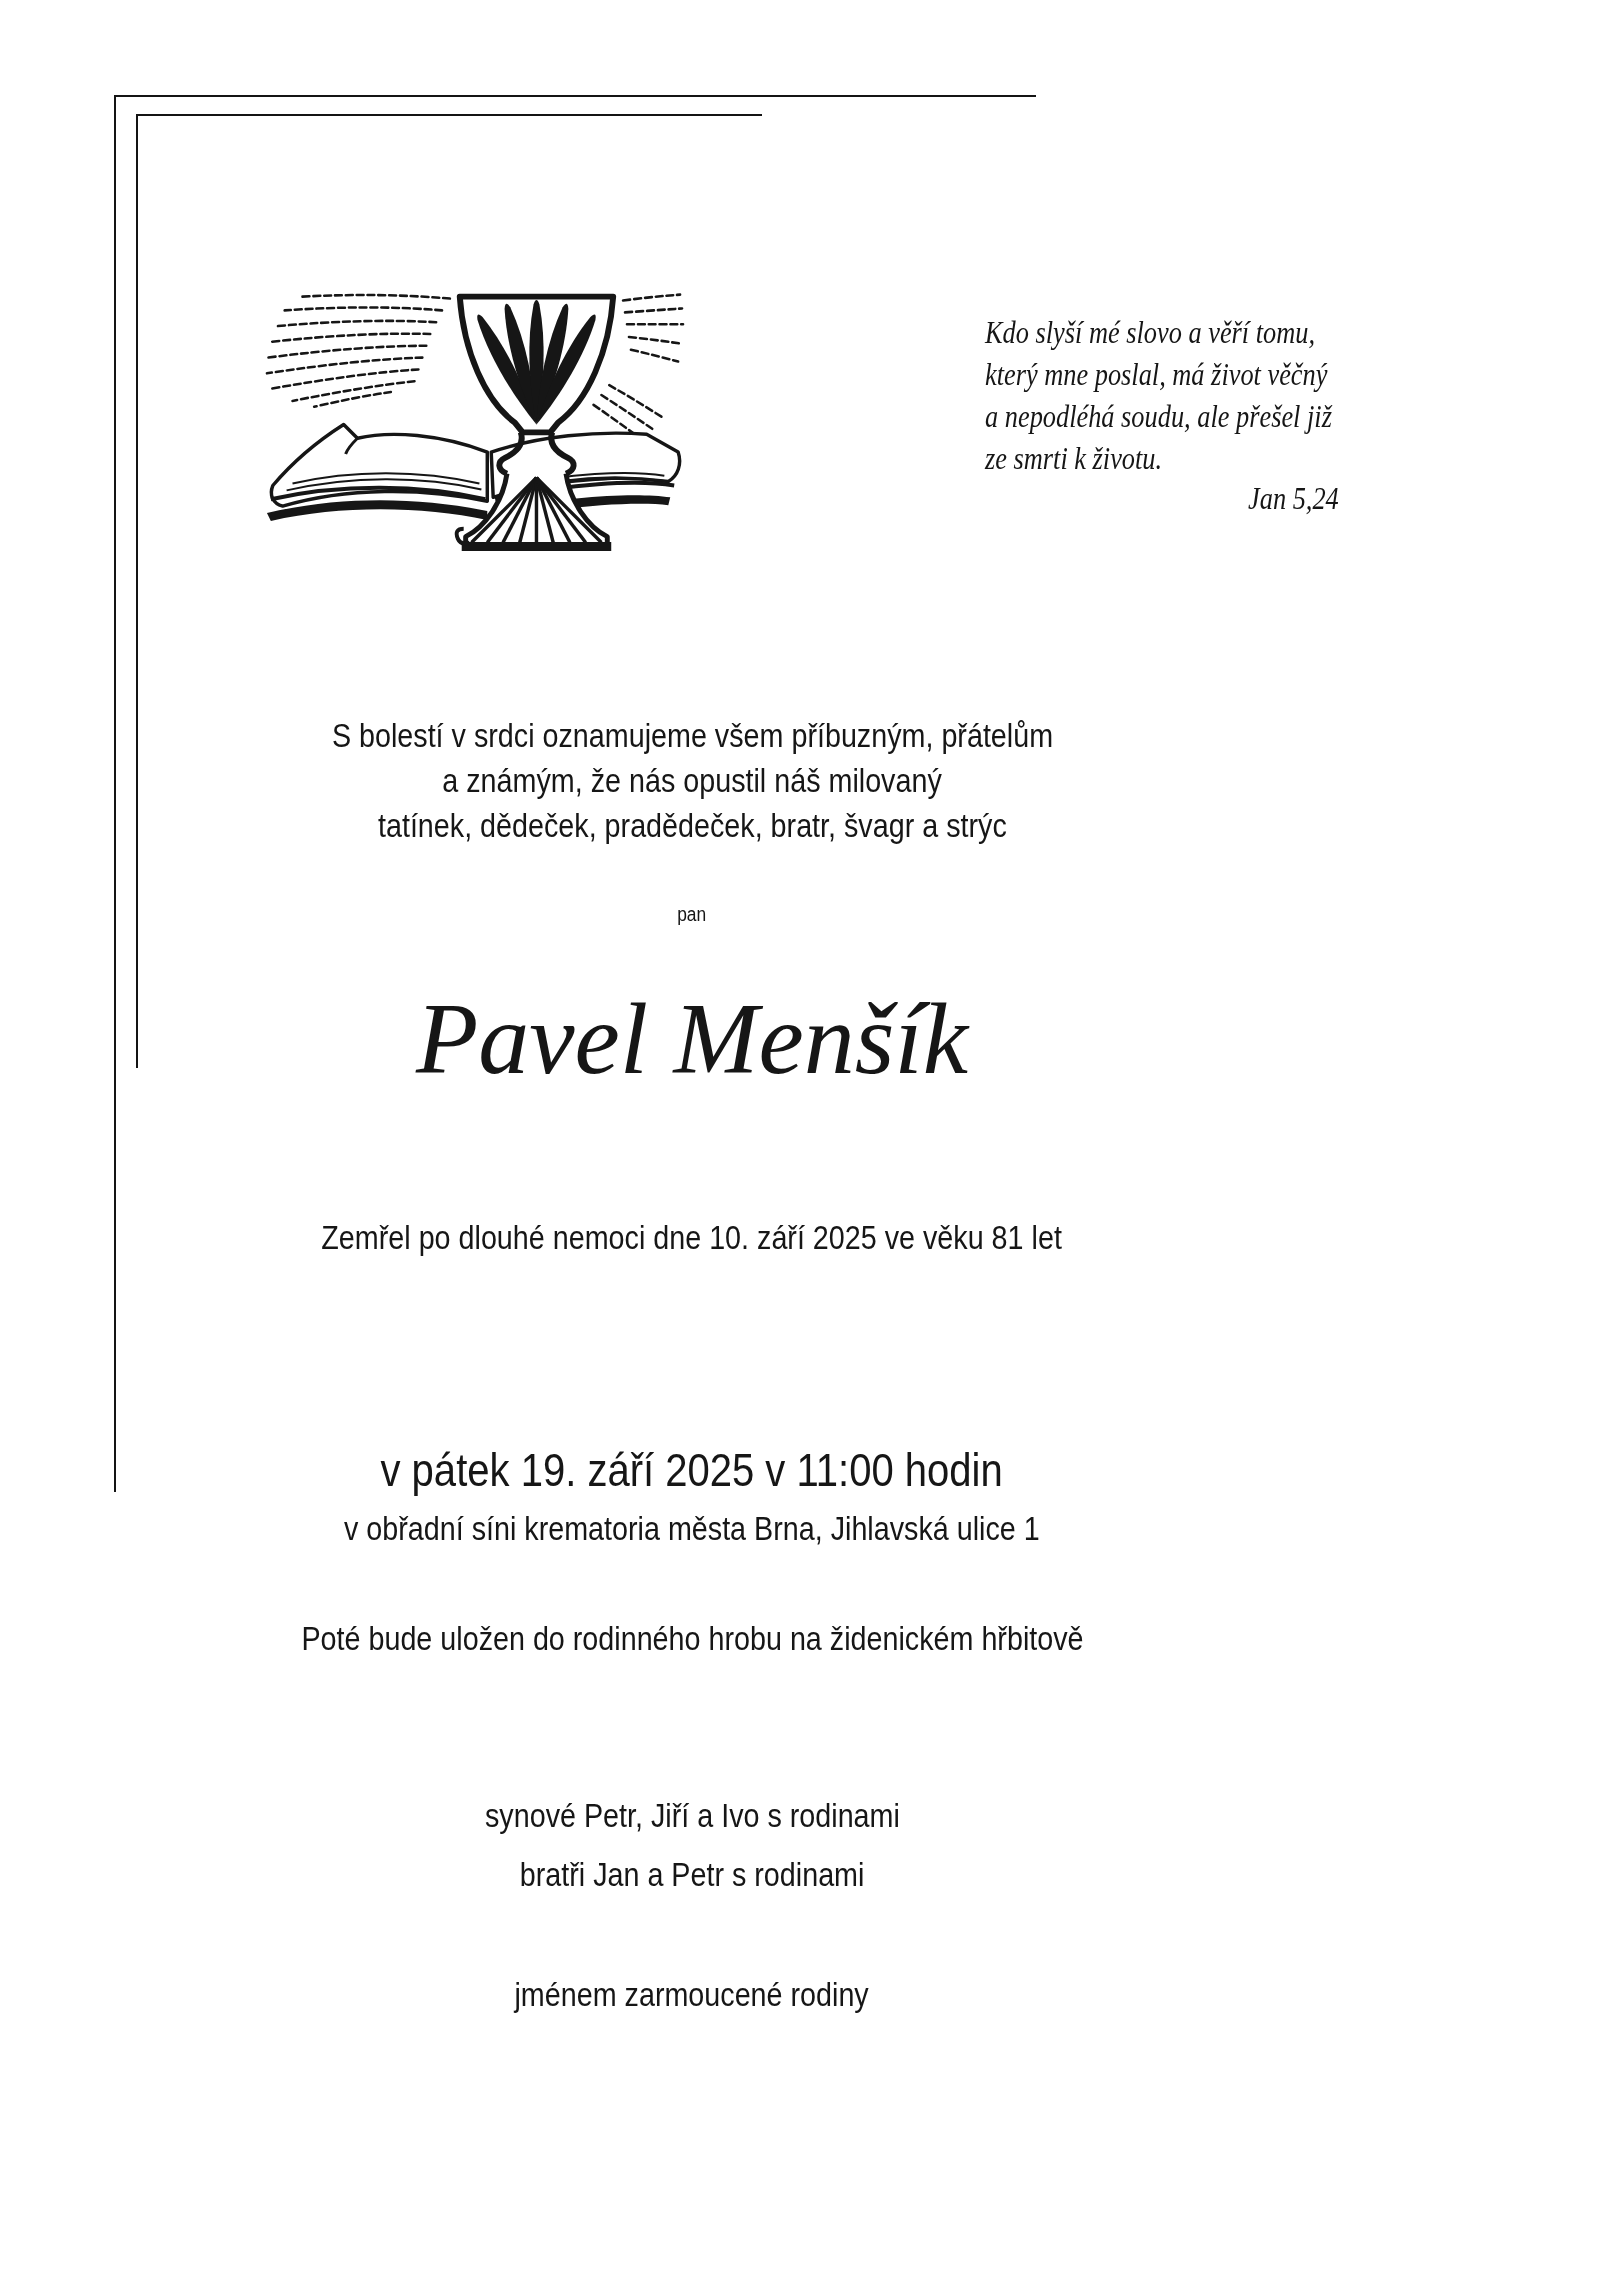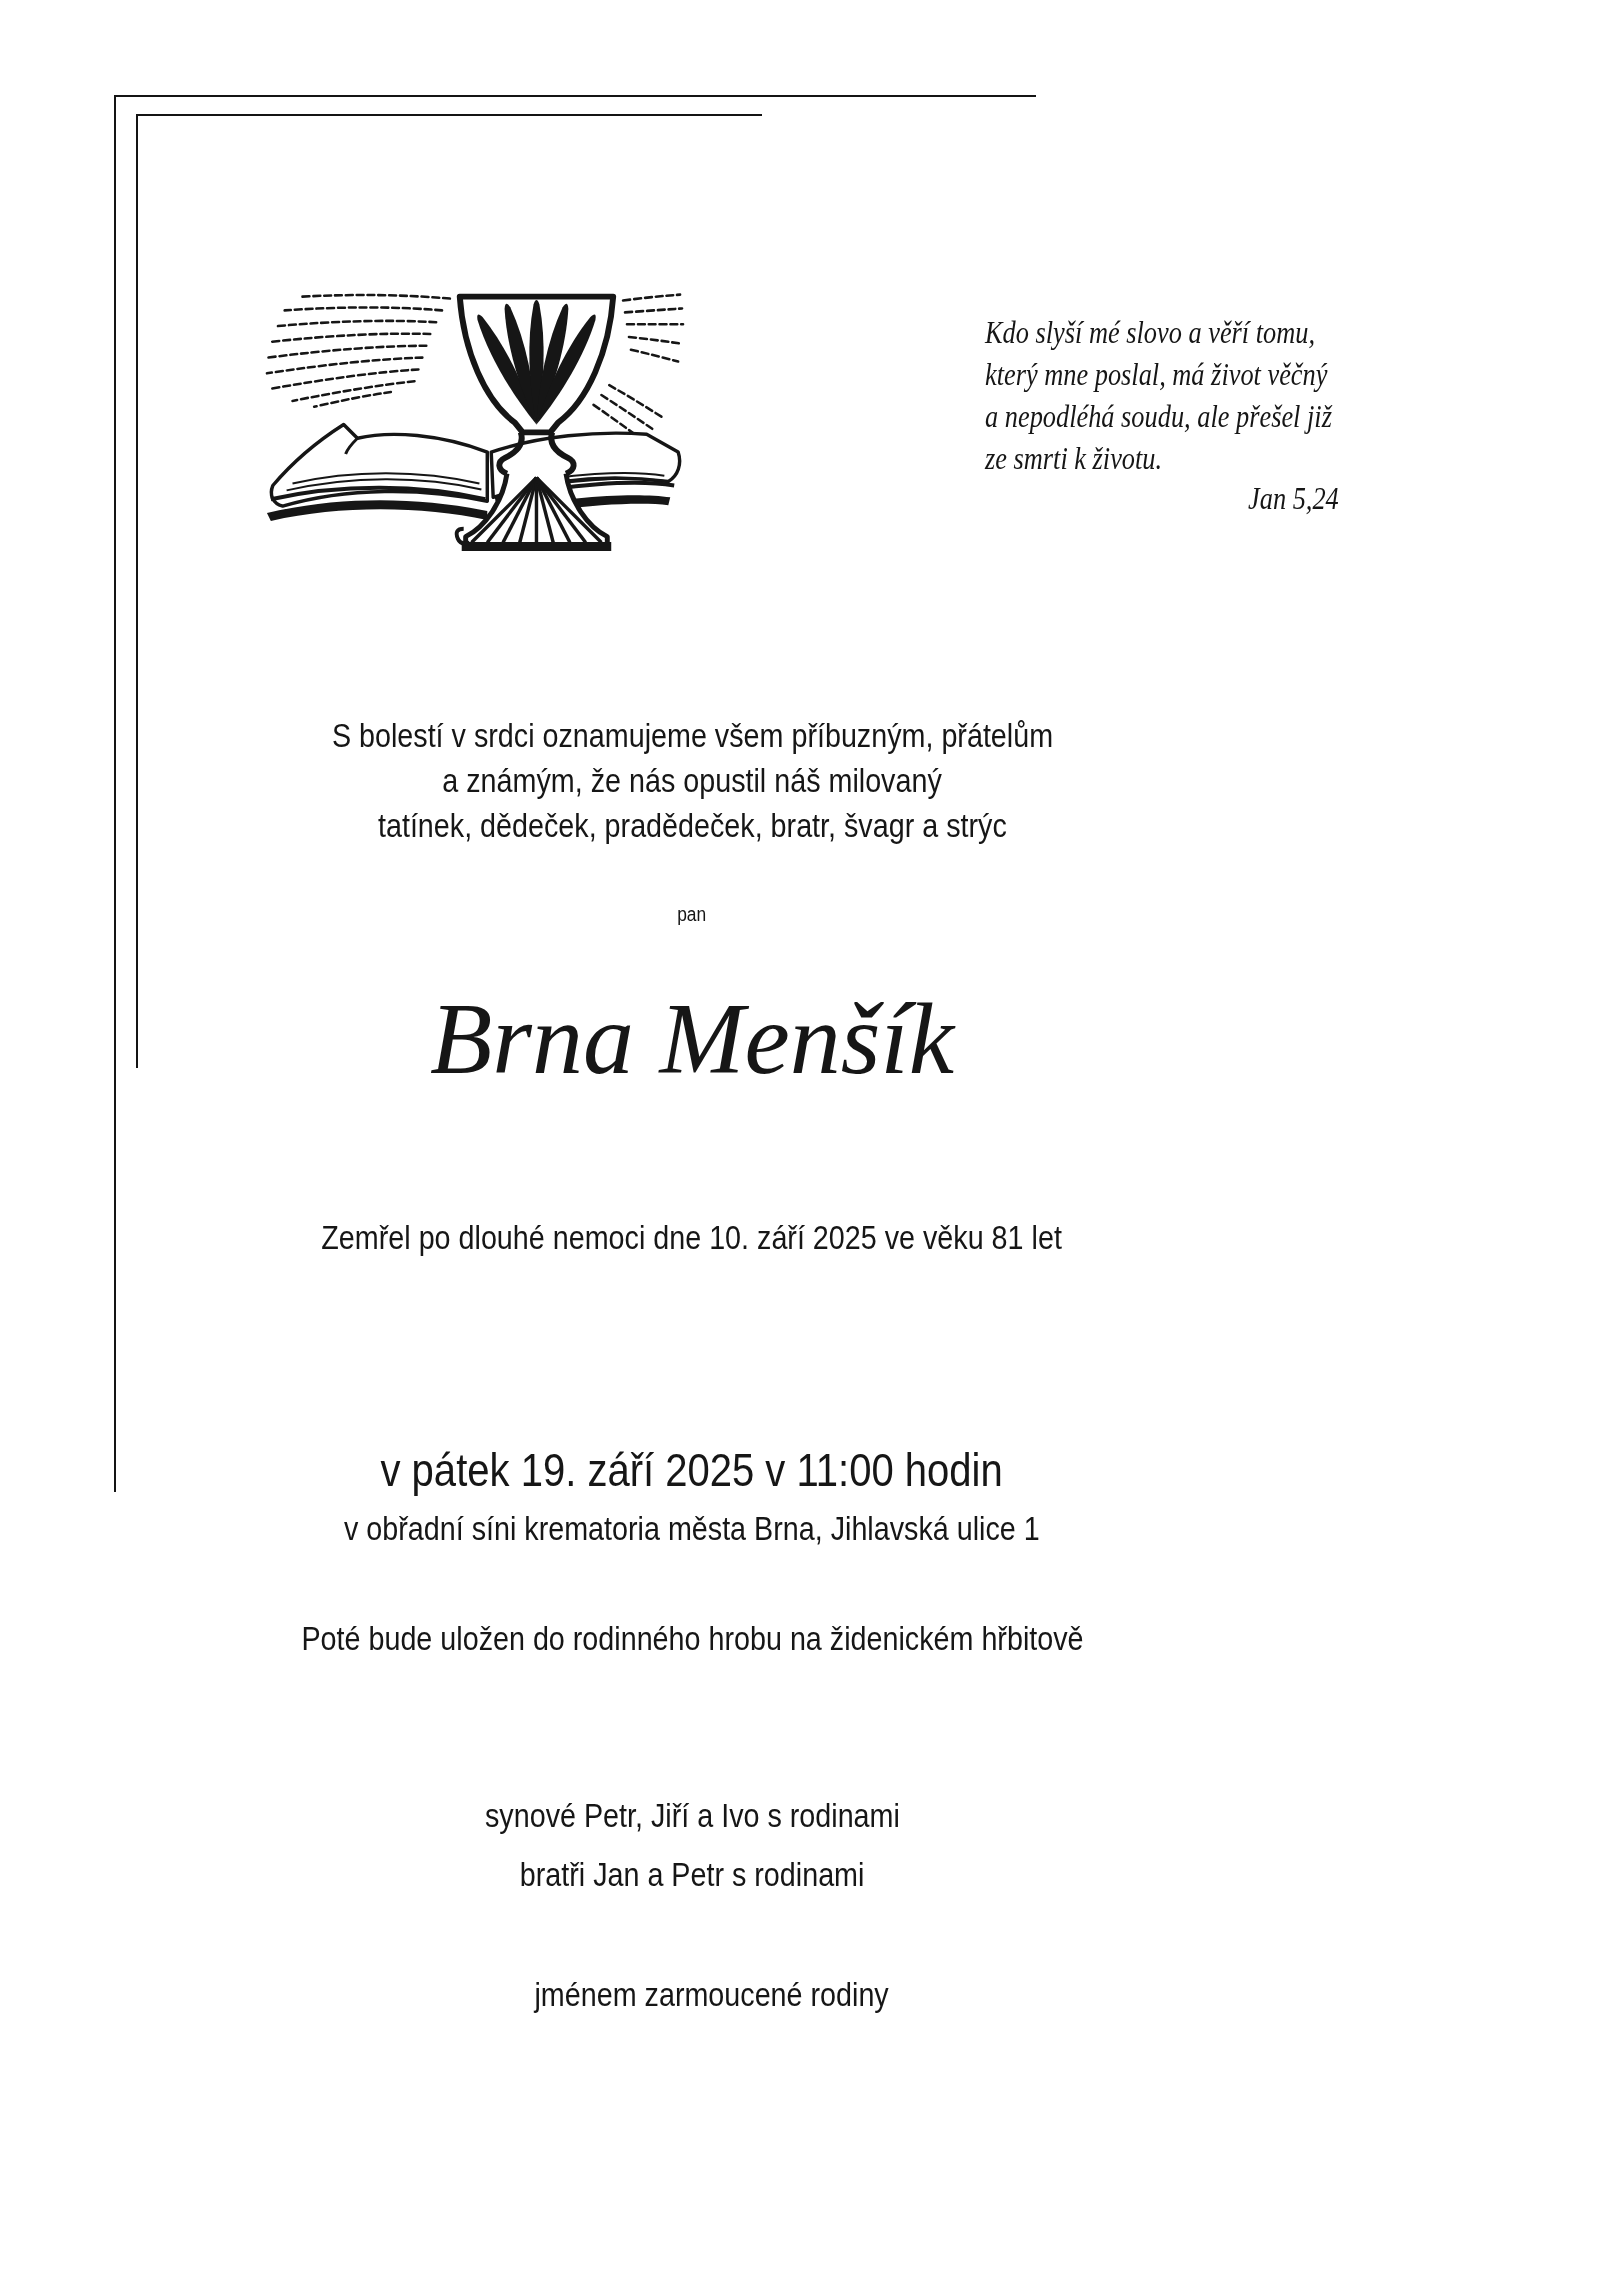--- a/index.html
+++ b/index.html
@@ -135,27 +135,27 @@
     <div class="qline"><span>ze smrti k životu.</span></div>
   </div>
   <div class="quote-ref"><span>Jan 5,24</span></div>
 
   <div class="line sans" style="top:713px;"><span>S bolestí v srdci oznamujeme všem příbuzným, přátelům</span></div>
   <div class="line sans" style="top:758px;"><span>a známým, že nás opustil náš milovaný</span></div>
   <div class="line sans" style="top:803px;"><span>tatínek, dědeček, pradědeček, bratr, švagr a strýc</span></div>
 
   <div class="line sans" style="top:892px;font-size:20px;"><span>pan</span></div>
 
-  <div class="line name-line" style="top:975px;"><span>Brna Menšík</span></div>
+  <div class="line name-line" style="top:975px;"><span>Pavel Menšík</span></div>
 
   <div class="line sans" style="top:1215px;"><span>Zemřel po dlouhé nemoci dne 10. září 2025 ve věku 81 let</span></div>
 
   <div class="line big" style="top:1439px;"><span>v pátek 19. září 2025 v 11:00 hodin</span></div>
   <div class="line sans" style="top:1506px;"><span>v obřadní síni krematoria města Brna, Jihlavská ulice 1</span></div>
 
   <div class="line sans" style="top:1609px;margin-top:7px;"><span>Poté bude uložen do rodinného hrobu na židenickém hřbitově</span></div>
 
   <div class="line sans" style="top:1793px;"><span>synové Petr, Jiří a Ivo s rodinami</span></div>
   <div class="line sans" style="top:1852px;"><span>bratři Jan a Petr s rodinami</span></div>
-  <div class="line sans" style="top:1972px;padding-left:20px;"><span>jménem zarmoucené rodiny</span></div>
+  <div class="line sans" style="top:1972px;"><span>jménem zarmoucené rodiny</span></div>
 
 </div>
 
 
 </body></html>

